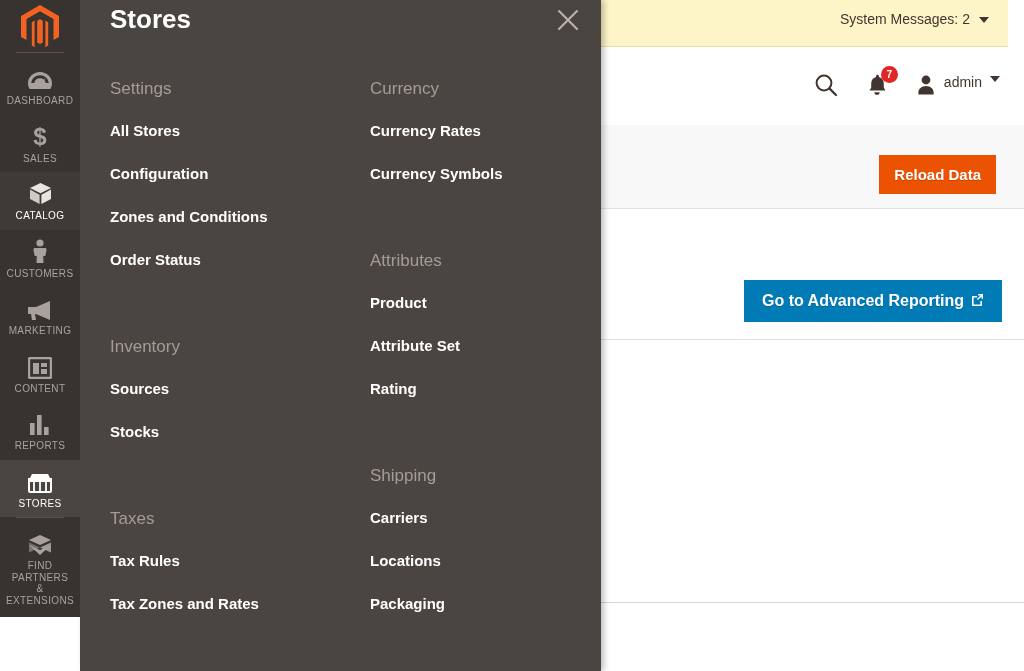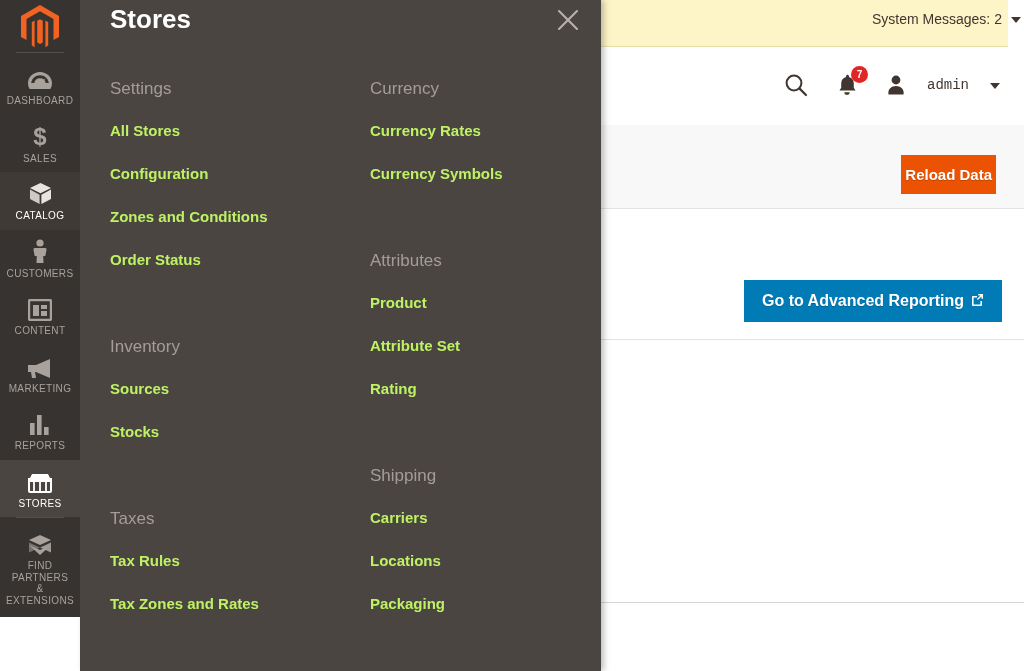--- a/index.html
+++ b/index.html
@@ -67,21 +67,21 @@
     width: 928px; height: 47px;
     background: #fdf5c8;
     border-bottom: 1px solid #e6dfa8;
   }
   .sysmsg-text {
     position: absolute; left: 30px; top: 11px;
     font-size: 14px; color: #41362f;
     white-space: nowrap;
   }
   .sysmsg-toggle {
-    position: absolute; left: 792px; top: 11px;
+    position: absolute; left: 760px; top: 11px;
     font-size: 14px; color: #41362f;
     display: flex; align-items: center; gap: 9px;
     cursor: pointer; white-space: nowrap;
   }
   .caret-dn {
     width: 0; height: 0;
     border-left: 5px solid transparent;
     border-right: 5px solid transparent;
     border-top: 6px solid #41362f;
     margin-top: 2px;
@@ -100,39 +100,38 @@
   .bell-wrap { position: relative; }
   .bell-badge {
     position: absolute; right: -10px; top: -7px;
     min-width: 17px; height: 17px;
     border-radius: 9px; background: #e22626;
     color: #fff; font-size: 10px; font-weight: bold;
     display: flex; align-items: center; justify-content: center;
     padding: 0 4px;
   }
   .admin-user {
-    display: flex; align-items: center; gap: 21px;
-    cursor: pointer;
-    font-family: Liberation Mono, monospace;
+    display: flex; gap: 8px;
+    cursor: pointer;
   }
   .admin-name { font-size: 14px; color: #41362f; }
 
   .page-head-bar {
     position: absolute; left: 0; top: 125px;
     width: 944px; height: 84px;
     background: #f8f8f8;
     border-bottom: 1px solid #e3e3e3;
   }
   .btn-reload {
     position: absolute; right: 28px; top: 30px;
     background: #eb5202;
     color: #ffffff;
     font-size: 15px; font-weight: bold;
     border: none;
-    padding: 11px 4px;
+    padding: 11px 15px;
     cursor: pointer;
     font-family: "Liberation Sans", sans-serif;
     text-shadow: 0 1px 0 rgba(0,0,0,0.18);
   }
 
   .adv-rep-block {
     position: absolute; left: 0; top: 210px;
     width: 944px; height: 130px;
     background: #ffffff;
     border-bottom: 1px solid #e3e3e3;
@@ -220,21 +219,21 @@
   }
   .m-col { position: absolute; top: 0; }
   .m-col.col1 { left: 30px; width: 240px; }
   .m-col.col2 { left: 290px; width: 220px; }
   .m-group-title {
     font-size: 17px; color: #a49d97;
     height: 43px; line-height: 22px;
   }
   .m-spacer { height: 43px; }
   .m-link {
-    font-size: 15px; font-weight: bold; color: #bef264;
+    font-size: 15px; font-weight: bold; color: #ffffff;
     height: 43px; line-height: 20px;
     cursor: pointer;
     white-space: nowrap;
   }
 </style>
 </head>
 <body>
 
 <div id="root">
 
@@ -285,39 +284,39 @@
         <svg width="16" height="25" viewBox="0 0 16 25">
             <circle cx="8" cy="4" r="3.6" fill="#a9a29c"></circle>
             <path d="M3 9h10c1.1 0 1.7.9 1.5 2l-1.2 6h-2.1l.3 7H4.5l.3-7H2.7L1.5 11C1.3 9.9 1.9 9 3 9z" fill="#a9a29c"></path>
           </svg>
       </span>
       <span class="sb-label">Customers</span>
     </div>
 
     <div class="sb-item">
       <span class="sb-ico">
+        <svg width="28" height="22" viewBox="0 0 28 22">
+            <path d="M24 2 10 8v7l14 6z" fill="#a9a29c"></path>
+            <rect x="2" y="8" width="8" height="7" fill="#a9a29c"></rect>
+            <path d="M5 15h4l1 6H6z" fill="#a9a29c"></path>
+          </svg>
+      </span>
+      <span class="sb-label">Marketing</span>
+    </div>
+
+    <div class="sb-item">
+      <span class="sb-ico">
         <svg width="24" height="22" viewBox="0 0 24 22">
             <rect x="1" y="1" width="22" height="20" rx="1.5" fill="none" stroke="#a9a29c" stroke-width="2.4"></rect>
             <rect x="5" y="6" width="6" height="11" fill="#a9a29c"></rect>
             <rect x="13" y="6" width="6" height="4" fill="#a9a29c"></rect>
             <rect x="13" y="12" width="6" height="5" fill="#a9a29c"></rect>
           </svg>
       </span>
       <span class="sb-label">Content</span>
-    </div>
-
-    <div class="sb-item">
-      <span class="sb-ico">
-        <svg width="28" height="22" viewBox="0 0 28 22">
-            <path d="M24 2 10 8v7l14 6z" fill="#a9a29c"></path>
-            <rect x="2" y="8" width="8" height="7" fill="#a9a29c"></rect>
-            <path d="M5 15h4l1 6H6z" fill="#a9a29c"></path>
-          </svg>
-      </span>
-      <span class="sb-label">Marketing</span>
     </div>
 
     <div class="sb-item">
       <span class="sb-ico">
         <svg width="24" height="22" viewBox="0 0 24 22">
             <rect x="2" y="9" width="4.6" height="12" fill="#a9a29c"></rect>
             <rect x="9" y="1" width="4.6" height="20" fill="#a9a29c"></rect>
             <rect x="16" y="13" width="4.6" height="8" fill="#a9a29c"></rect>
           </svg>
       </span>

